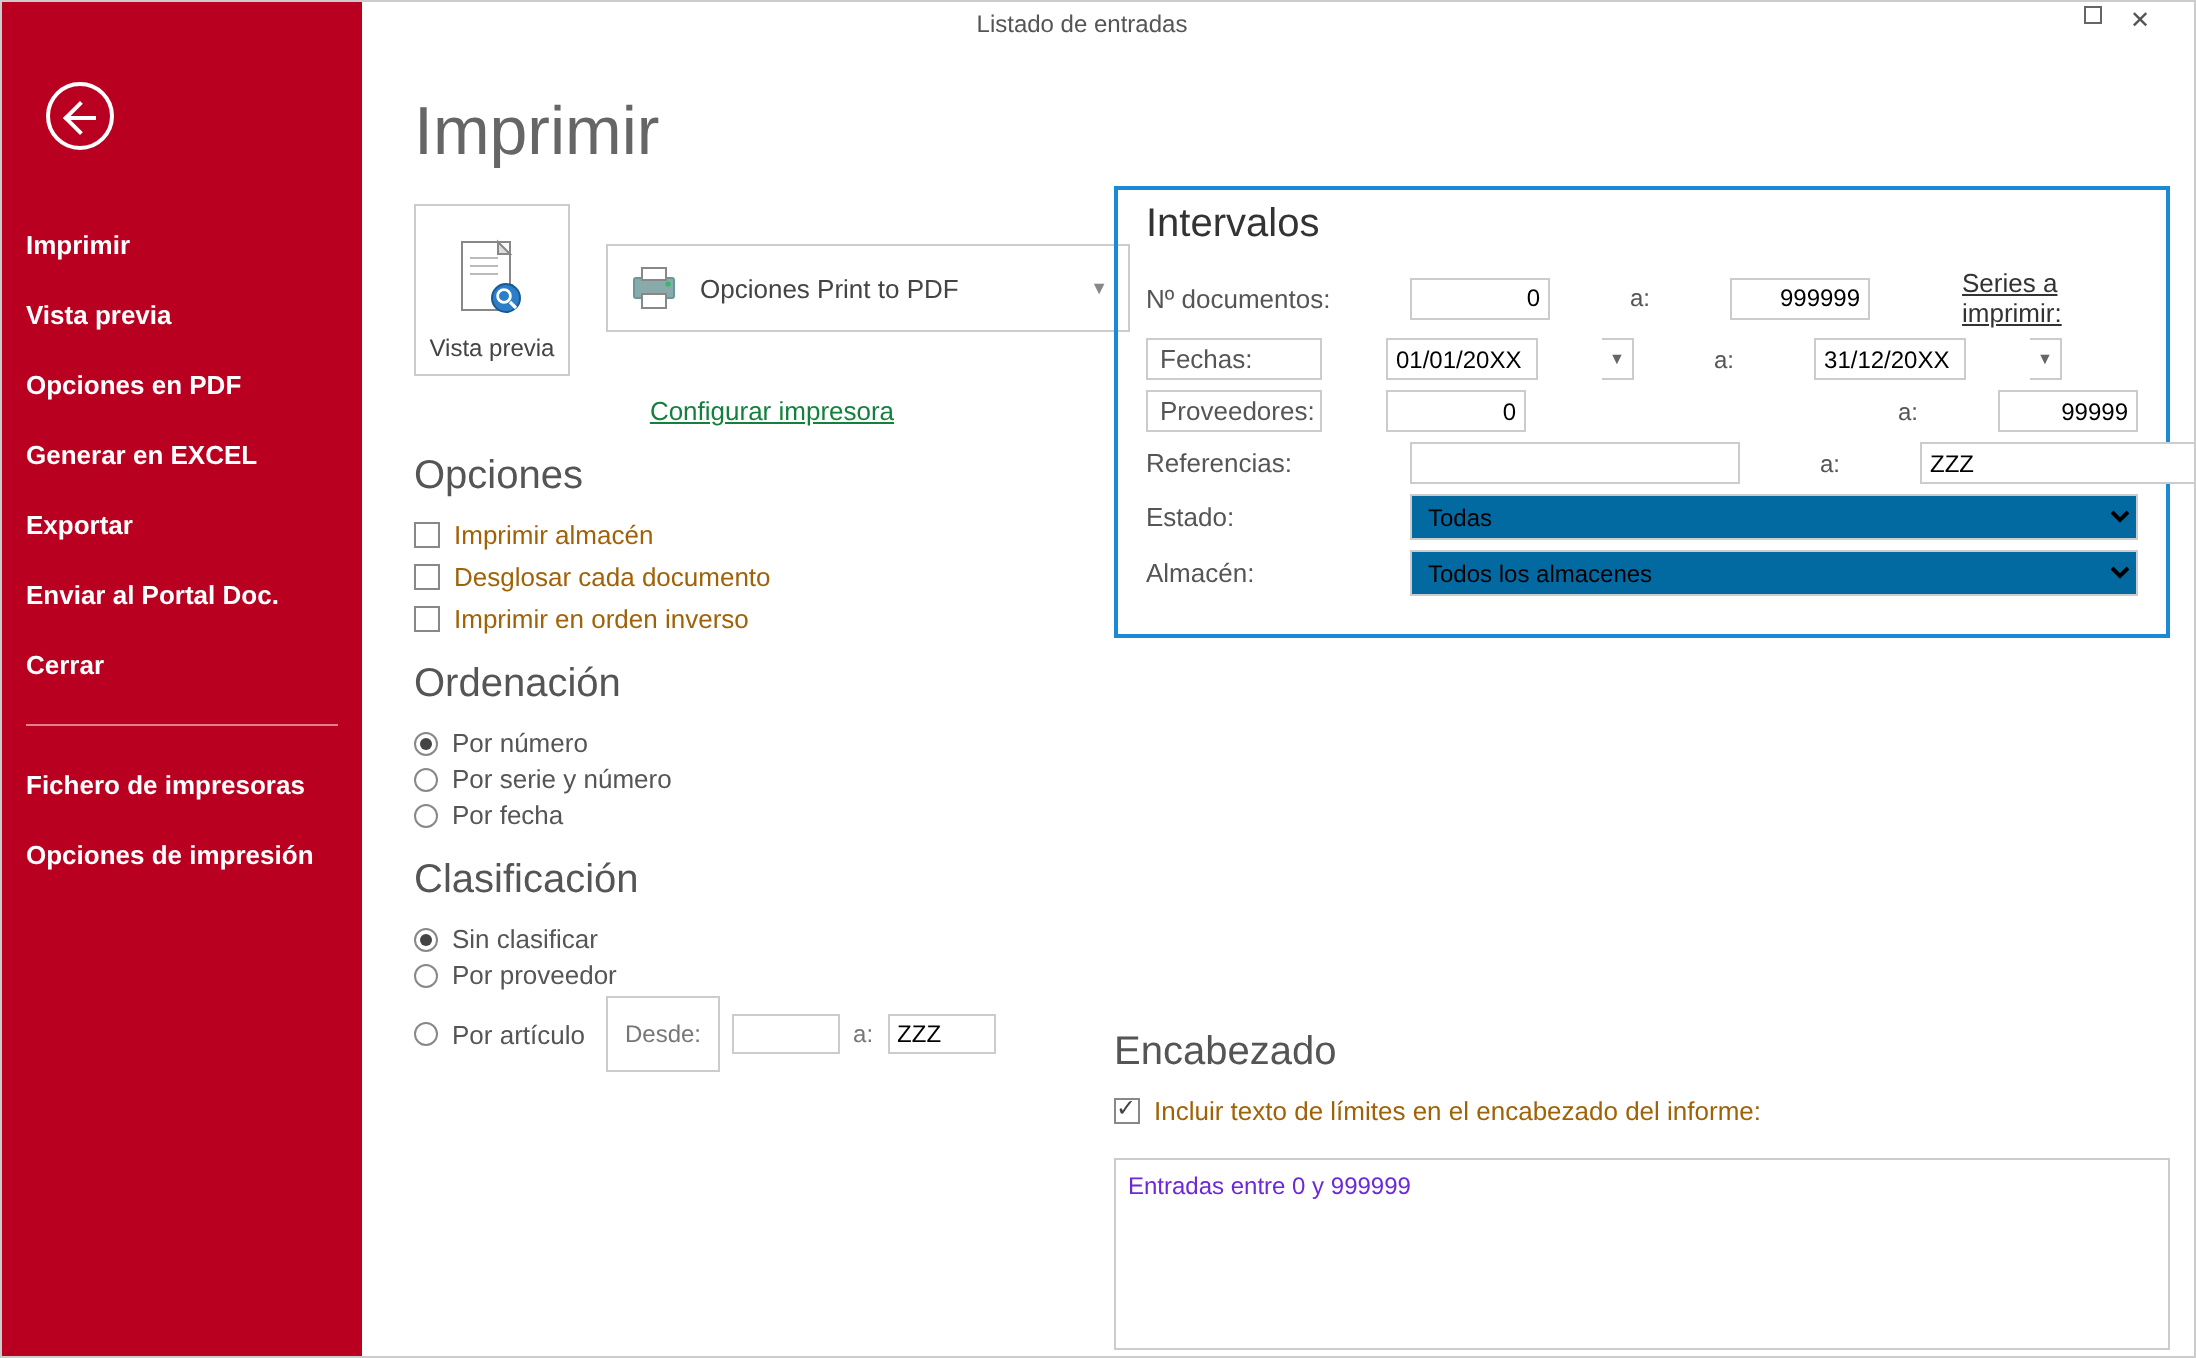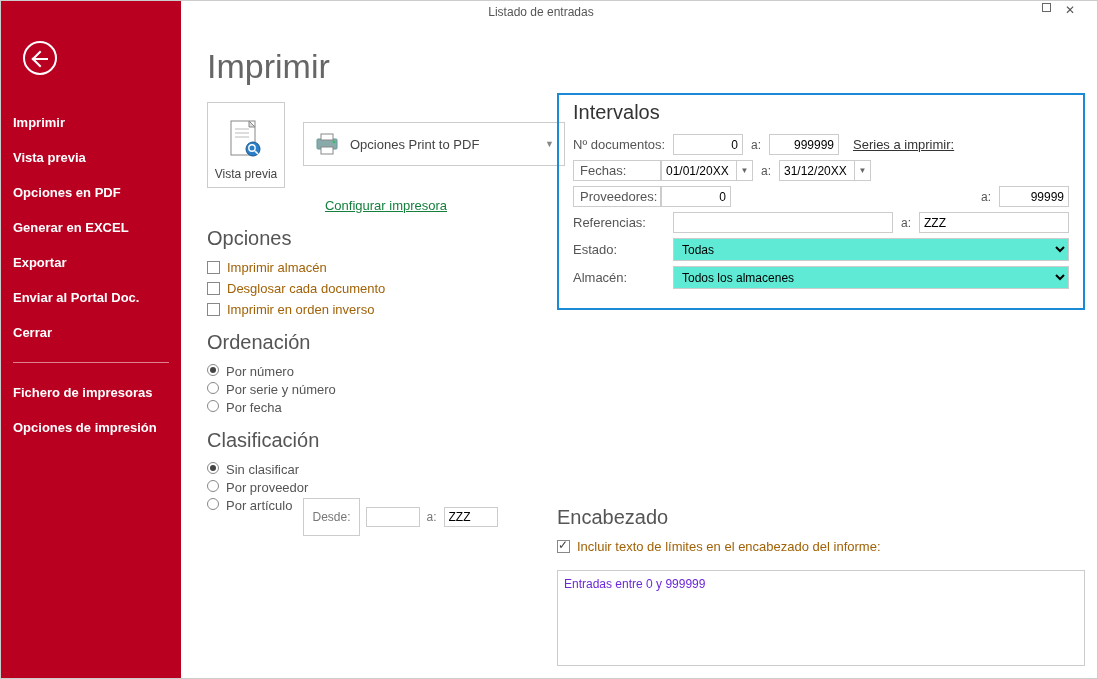--- a/index.html
+++ b/index.html
@@ -34,42 +34,42 @@
 .printer-select .caret { margin-left: auto; font-size: 9px; color: #888; }
 
 .config-link { font-size: 13px; color: #15803d; text-decoration: underline; cursor: pointer; margin-top: 10px; display: block; text-align: center; width: 358px; }
 
 .left-col { width: 360px; float: left; }
 
 .chk-row { display: flex; align-items: center; gap: 7px; font-size: 13px; color: #a16207; margin: 6px 0; }
 .chk { width: 13px; height: 13px; border: 1px solid #888; display: inline-block; cursor: pointer; position: relative; background: #fff; flex-shrink: 0; }
 .chk.checked::after { content: "✓"; position: absolute; left: 0px; top: -3px; font-size: 12px; color: #444; }
 
-.rad-row { display: flex; gap: 7px; font-size: 13px; color: #555; margin: 3px 0; }
+.rad-row { display: flex; align-items: center; gap: 7px; font-size: 13px; color: #555; margin: 3px 0; }
 .rad { width: 12px; height: 12px; border: 1px solid #888; border-radius: 50%; display: inline-block; cursor: pointer; position: relative; background: #fff; flex-shrink: 0; }
 .rad.checked::after { content: ""; position: absolute; left: 2px; top: 2px; width: 6px; height: 6px; background: #444; border-radius: 50%; }
 .rad-inputs { display: inline-flex; gap: 6px; align-items: center; margin-left: 4px; }
 .rad-inputs input { width: 54px; height: 20px; border: 1px solid #ccc; font-size: 12px; padding: 0 4px; }
 .rad-inputs .lbl { font-size: 12px; color: #777; padding: 0 1px; }
 .rad-inputs .lbl-desde { border: 1px solid #ccc; padding: 11px 8px; font-size: 12px; color: #777; }
 
 
 .right-col { position: absolute; right: 12px; top: 70px; width: 528px; }
 .intervalos-box { border: 2px solid #1a8ad6; padding: 0 14px 14px 14px; }
 .intervalos-box h2 { margin-top: 6px; color: #333; }
-.iv-row { display: flex; align-items: center; margin: 5px 0; font-size: 13px; color: #555; }
+.iv-row { display: flex; align-items: center; margin: 5px 0; font-size: 13px; color: #555; gap: 32px; }
 .iv-label { width: 100px; flex-shrink: 0; }
 .iv-label.boxed { border: 1px solid #ccc; padding: 2px 6px; width: 88px; cursor: pointer; }
 .iv-row input.num { width: 70px; height: 21px; border: 1px solid #ccc; text-align: right; padding: 0 4px; font-size: 12px; }
 .iv-row input.date { width: 76px; height: 21px; border: 1px solid #ccc; padding: 0 4px; font-size: 12px; }
 .iv-row .a-lbl { margin: 0 8px; font-size: 12px; color: #555; }
 .iv-row .dd { width: 16px; height: 21px; border: 1px solid #ccc; border-left: 0; font-size: 8px; color: #666; display: inline-flex; align-items: center; justify-content: center; cursor: pointer; }
 .iv-row input.ref { flex: 1; height: 21px; border: 1px solid #ccc; padding: 0 4px; font-size: 12px; }
 .iv-row input.ref2 { width: 150px; height: 21px; border: 1px solid #ccc; padding: 0 4px; font-size: 12px; }
-.iv-row select { flex: 1; height: 23px; border: 1px solid #ccc; font-size: 12px; padding: 0 4px; background: #5eead4; }
+.iv-row select { flex: 1; height: 23px; border: 1px solid #ccc; font-size: 12px; padding: 0 4px; background: #0369a1; }
 .series-link { font-size: 13px; text-decoration: underline; color: #333; cursor: pointer; margin-left: 14px; }
 .encabezado { margin-top: 196px; }
 .encabezado textarea { width: 100%; height: 96px; border: 1px solid #ccc; font-size: 12px; padding: 6px; resize: none; font-family: inherit; color: #6d28d9; margin-top: 10px; }
 </style>
 </head>
 <body>
 
 <div class="titlebar">
   <span>Listado de entradas</span>
   <div class="win-controls">

